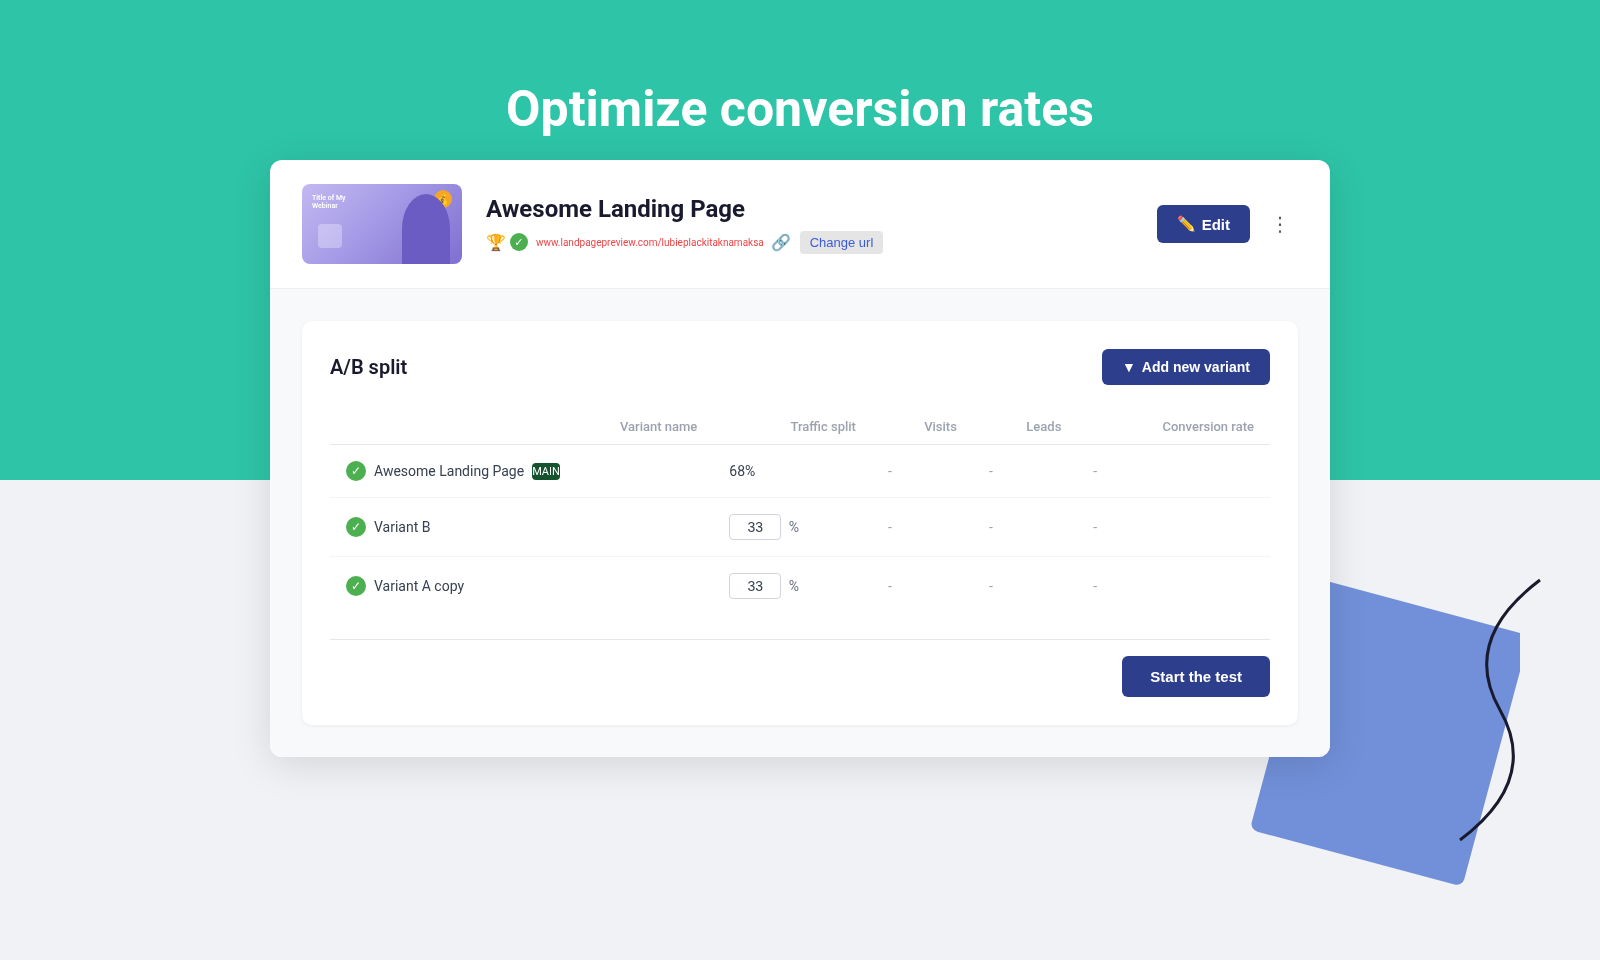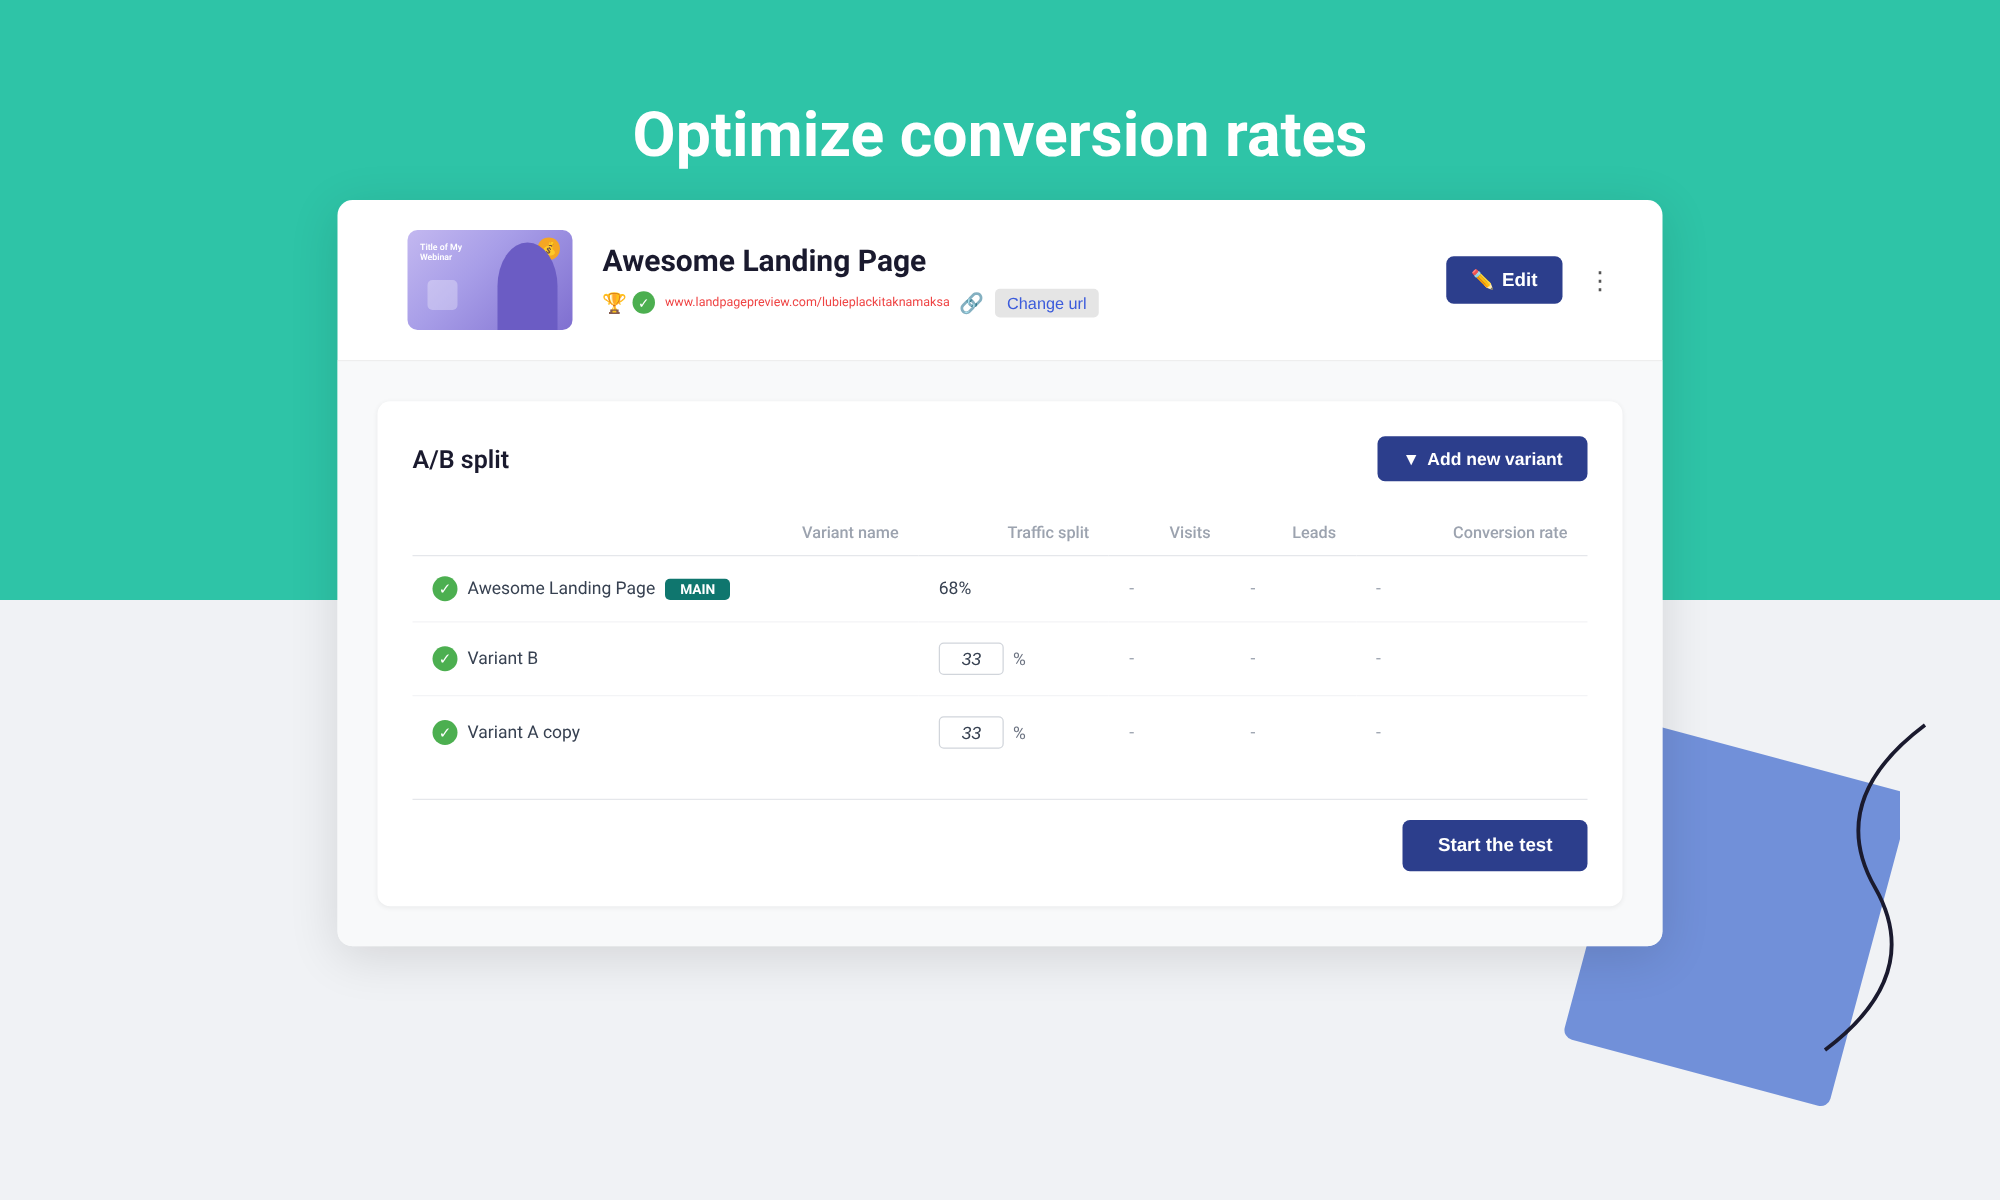--- a/index.html
+++ b/index.html
@@ -72,31 +72,30 @@
     
     .page-header {
       display: flex;
       align-items: center;
       padding: 24px 32px;
       border-bottom: 1px solid #eee;
       position: relative;
     }
 
     .page-thumbnail {
-      width: 132px;
+      width: 160px;
       height: 80px;
       border-radius: 8px;
       background: linear-gradient(135deg, #c3b8f0 0%, #a89ee8 40%, #7f6fd0 100%);
       overflow: hidden;
       flex-shrink: 0;
       display: flex;
       align-items: center;
       justify-content: center;
       position: relative;
-      margin-left: 24px;
     }
 
     .thumb-person {
       position: absolute;
       bottom: 0;
       right: 12px;
       width: 48px;
       height: 70px;
       background: #6b5cc4;
       border-radius: 50% 50% 0 0;
@@ -329,37 +328,36 @@
       border-radius: 50%;
       display: flex;
       align-items: center;
       justify-content: center;
       color: white;
       font-size: 12px;
       flex-shrink: 0;
     }
 
     .main-badge {
-      background: #0f766e;
+      background: #14532d;
       color: white;
       font-size: 11px;
-      font-weight: 700;
-      padding: 2px 12px;
+      font-weight: 400;
+      padding: 2px 0;
       border-radius: 4px;
     }
 
     .traffic-input {
       width: 52px;
       border: 1px solid #d1d5db;
       border-radius: 4px;
       padding: 4px 8px;
       font-size: 14px;
       color: #374151;
       text-align: center;
-      font-style: italic;
     }
 
     .traffic-unit {
       margin-left: 4px;
       color: #6b7280;
     }
 
     .dash-value {
       color: #9ca3af;
     }

